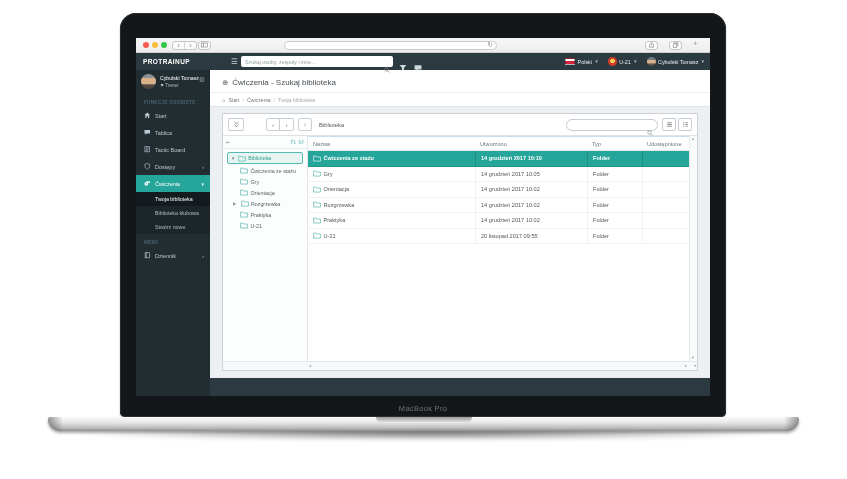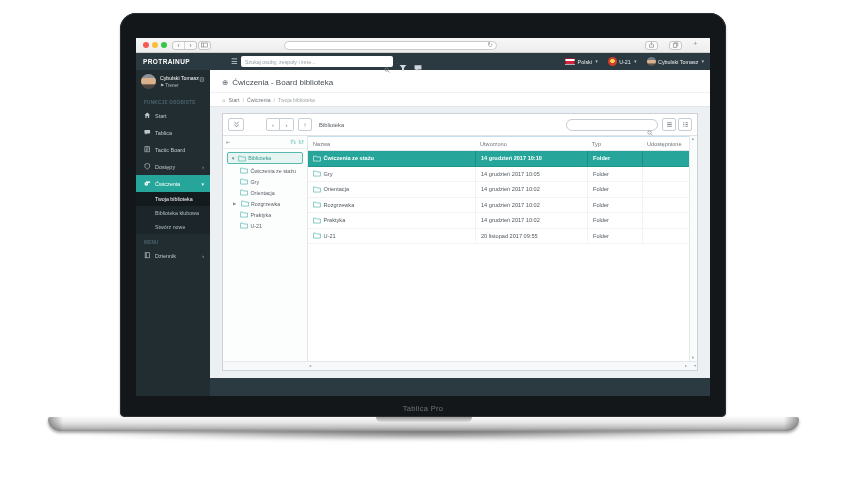--- a/index.html
+++ b/index.html
@@ -273,21 +273,21 @@
                 <span class="side-chev">›</span>
               </div>
             </div>
         </div>
 
         <div class="main">
           <div class="main-light">
             <div class="head-wrap">
               <div class="page-title">
                 <span class="pt-icon">⊕</span>
-                <span>Ćwiczenia - Board biblioteka</span>
+                <span>Ćwiczenia - Szukaj biblioteka</span>
               </div>
               <div class="crumbs">
                 <span class="crumb-home">⌂</span>
                 <span class="crumb">Start</span>
                 <span class="crumb-sep">/</span>
                 <span class="crumb">Ćwiczenia</span>
                 <span class="crumb-sep">/</span>
                 <span class="crumb last">Twoja biblioteka</span>
               </div>
             </div>
@@ -508,18 +508,18 @@
                 <span class="hs-r">▸</span>
                 <span class="hs-c">▾</span>
               </div>
             </div>
           </div>
         </div>
       </div>
 
     </div>
   </div>
-  <div class="device-label">Tablica Pro</div>
+  <div class="device-label">MacBook Pro</div>
 </div>
 <div class="base-shadow"></div>
 <div class="base">
   <div class="notch"></div>
 </div>
 
 </body></html>

